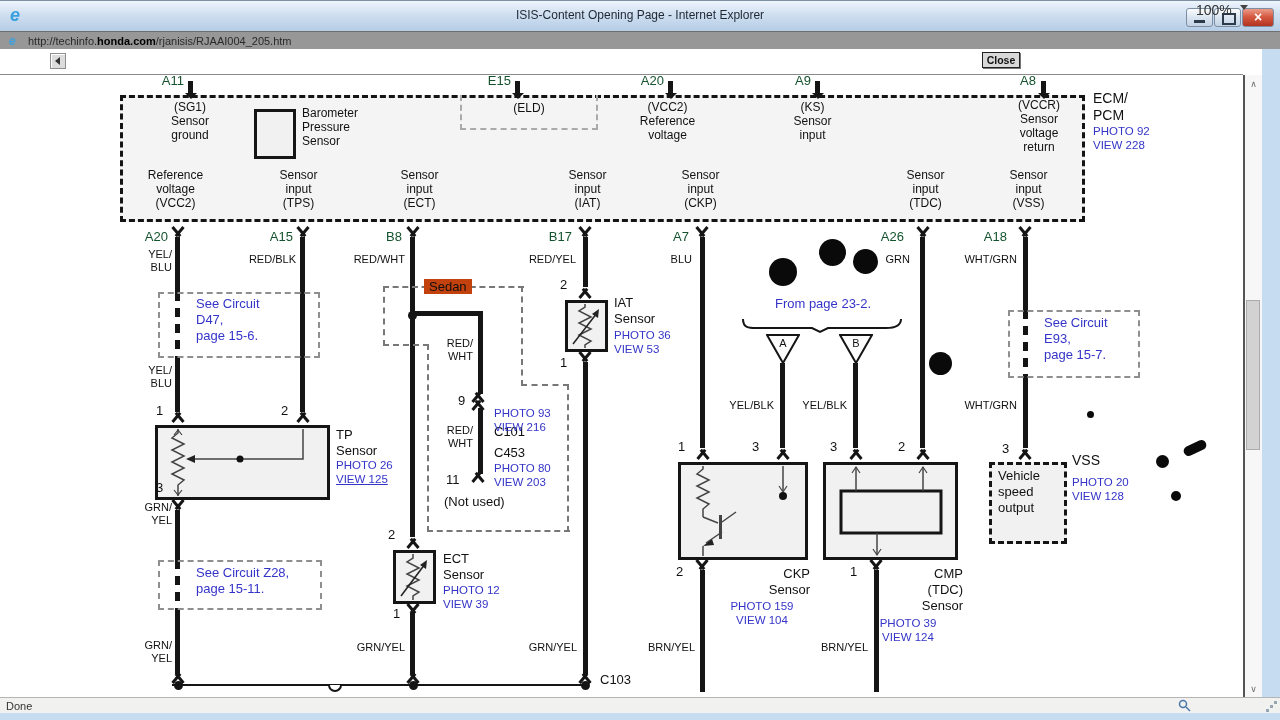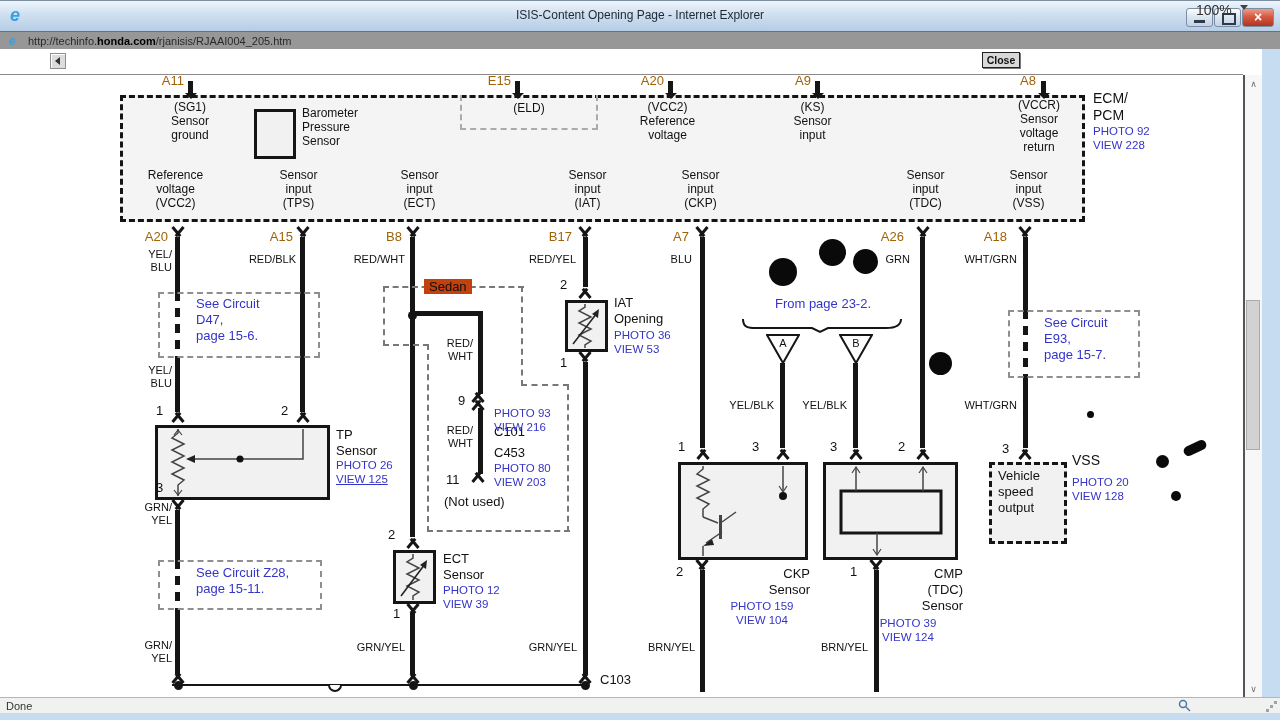--- a/index.html
+++ b/index.html
@@ -36,21 +36,21 @@
   .frame-r{position:absolute;left:1262px;top:49px;width:18px;height:664px;background:#c6dcf1;}
   .statusbar{position:absolute;left:0;top:697px;width:1280px;height:16px;background:#f1f1f0;border-top:1px solid #b5b5b5;box-sizing:border-box;}
   .status-text{position:absolute;left:6px;top:2px;font-size:11px;color:#333;}
   .zoom-text{position:absolute;left:1196px;top:2px;font-size:14px;color:#333;}
   .zoom-caret{position:absolute;left:1240px;top:5px;width:0;height:0;border-left:4px solid transparent;border-right:4px solid transparent;border-top:5px solid #444;}
   .grip{position:absolute;left:1266px;top:709px;width:3px;height:3px;background:#98a5b3;box-shadow:4px -4px 0 #98a5b3,8px -8px 0 #98a5b3;}
   .frame-b{position:absolute;left:0;top:713px;width:1280px;height:7px;background:#c6dcf1;}
   
   .dlbl{position:absolute;font-size:12px;line-height:1.18;color:#111;text-align:center;white-space:pre-line;}
   .wlbl{position:absolute;font-size:11px;line-height:1.18;color:#111;text-align:right;white-space:pre-line;}
-  .pinid{position:absolute;font-size:13px;color:#a16207;text-align:right;}
+  .pinid{position:absolute;font-size:13px;color:#14532d;text-align:right;}
   .pnum{position:absolute;font-size:13px;color:#111;}
   .link{position:absolute;font-size:11.5px;color:#3434c8;line-height:1.2;}
   .sname{position:absolute;font-size:13px;line-height:1.22;color:#111;white-space:pre-line;}
   .blue{color:#3434c8;}
   .wire{position:absolute;width:5px;background:#151515;}
   .wired{position:absolute;width:5px;background:repeating-linear-gradient(180deg,#151515 0 9px,rgba(0,0,0,0) 9px 16px);}
   .hwire{position:absolute;height:5px;background:#151515;}
   .chev{position:absolute;width:16px;height:10px;}
   .chev::before,.chev::after{content:"";position:absolute;bottom:0;width:3px;height:12px;background:#151515;}
   .chev::before{left:1px;transform:rotate(40deg);transform-origin:50% 100%;}
@@ -300,21 +300,21 @@
 
   <div class="chev" style="left:577px;top:288px;"></div>
   <div class="pnum" style="left:560px;top:277px;">2</div>
   <div class="sbox" style="left:565px;top:300px;width:43px;height:52px;"></div>
   <svg class="abs" style="left:568px;top:303px;" width="37" height="46">
     <polyline points="17,1 17,4 11,8 23,14 11,20 23,26 11,32 23,38 17,42 17,45" fill="none" stroke="#444" stroke-width="1.5"></polyline>
     <line x1="5" y1="41" x2="29" y2="10" stroke="#222" stroke-width="1.5"></line>
     <polygon points="31,6 24,11 30,15" fill="#222"></polygon>
   </svg>
   <div class="sname" style="left:614px;top:295px;">IAT
-Opening</div>
+Sensor</div>
   <div class="link" style="left:614px;top:329px;">PHOTO 36</div>
   <div class="link" style="left:614px;top:343px;">VIEW 53</div>
   <div class="chev flip" style="left:577px;top:352px;"></div>
   <div class="pnum" style="left:560px;top:355px;">1</div>
 
   <div class="chev" style="left:405px;top:538px;"></div>
   <div class="pnum" style="left:388px;top:527px;">2</div>
   <div class="sbox" style="left:393px;top:550px;width:43px;height:54px;"></div>
   <svg class="abs" style="left:396px;top:553px;" width="37" height="48">
     <polyline points="17,1 17,5 11,9 23,15 11,21 23,27 11,33 23,39 17,43 17,47" fill="none" stroke="#444" stroke-width="1.5"></polyline>

